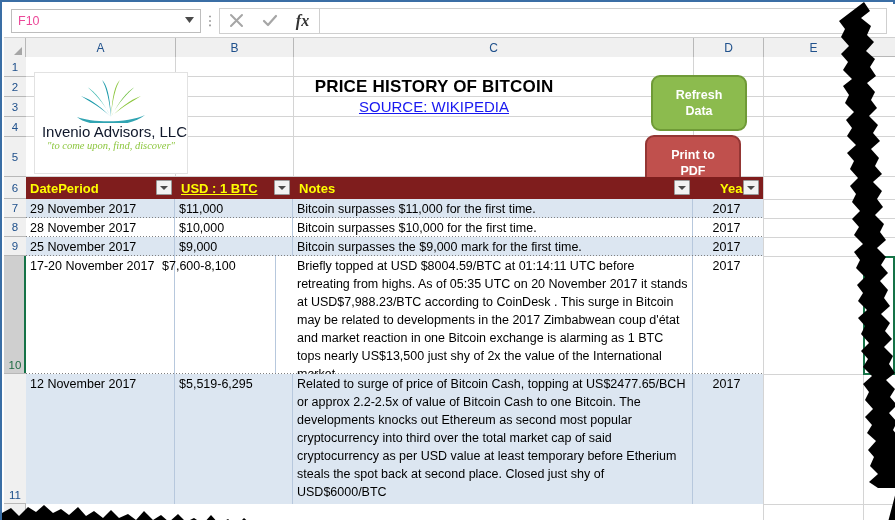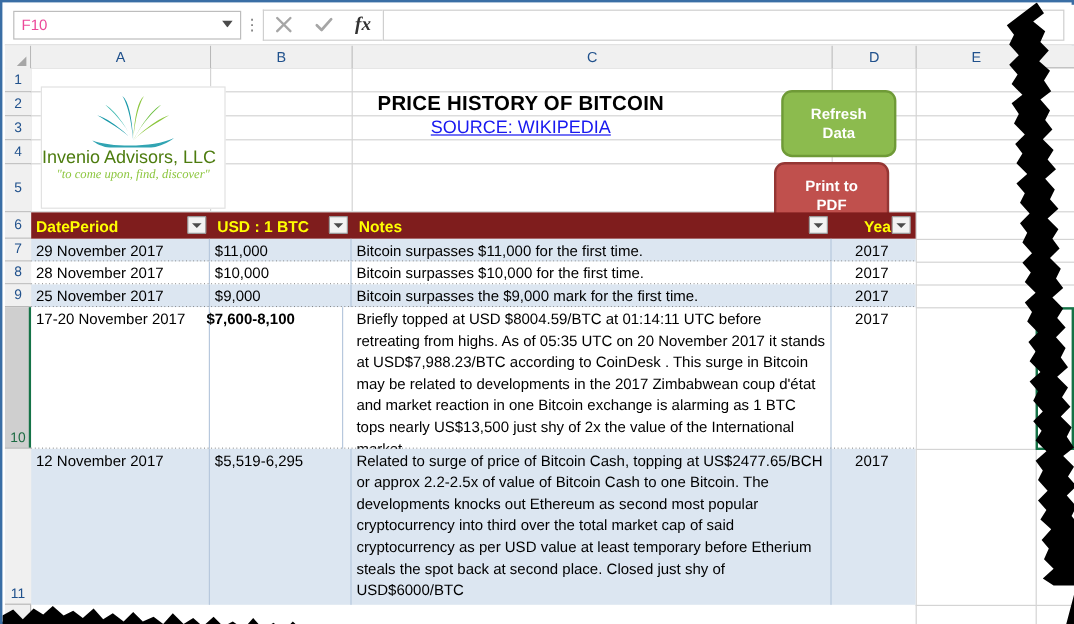--- a/index.html
+++ b/index.html
@@ -40,21 +40,21 @@
   .cell{position:absolute;box-sizing:border-box;font-size:12.5px;color:#000;}
   .gl-v{position:absolute;width:1px;background:#d4d4d4;}
   .gl-h{position:absolute;height:1px;background:#d4d4d4;}
 
   
   .title{font-weight:bold;font-size:17px;text-align:center;color:#000;letter-spacing:.2px;}
   .srclink{text-align:center;font-size:15px;color:#1818f0;text-decoration:underline;}
 
   
   .logo{position:absolute;background:#fff;border:1px solid #e2e2e2;box-shadow:0 0 0 0 #fff;overflow:hidden;}
-  .logo-name{font-family:"Liberation Sans",sans-serif;font-size:15px;color:#4d7c0f;text-align:left;white-space:nowrap;}
+  .logo-name{font-family:"Liberation Sans",sans-serif;font-size:15px;color:#0f172a;text-align:right;white-space:nowrap;}
   .logo-tag{font-family:"Liberation Serif",serif;font-style:italic;font-size:10.5px;color:#8cc63e;text-align:center;white-space:nowrap;}
 
   
   .btn{position:absolute;border-radius:9px;display:flex;flex-direction:column;align-items:center;justify-content:center;
        color:#fff;font-weight:bold;font-size:12.5px;line-height:16px;text-align:center;box-sizing:border-box;cursor:pointer;}
   .btn.green{background:#8cbb4e;border:2px solid #6f9a37;}
   .btn.red{background:#c0504d;border:2px solid #943634;}
 
   
   .thead{position:absolute;background:#7f1d1d;box-sizing:border-box;}
@@ -182,21 +182,21 @@
         <span>Refresh</span>
         <span>Data</span>
       </div>
       <div class="btn red" style="left:619px;top:78px;width:96px;height:56px;">
         <span>Print to</span>
         <span>PDF</span>
       </div>
 
       <div class="thead" style="left:0;top:120px;width:737px;height:22px;">
         <div class="th" style="left:0;width:149px;">DatePeriod</div>
-        <div class="th" style="left:151px;width:116px;">USD : 1 BTC</div>
+        <div class="th" style="left:151px;width:116px;text-decoration:underline;">USD : 1 BTC</div>
         <div class="th" style="left:269px;width:398px;">Notes</div>
         <div class="th" style="left:690px;width:47px;">Year</div>
         <div class="filter" style="left:130px;top:3px;">
             <i></i>
           </div>
         <div class="filter" style="left:248px;top:3px;">
             <i></i>
           </div>
         <div class="filter" style="left:648px;top:3px;">
             <i></i>
@@ -225,21 +225,21 @@
       <div class="trow band" style="top:180px;width:737px;height:19px;">
         <div class="td" style="left:0;width:149px;">25 November 2017</div>
         <div class="td" style="left:149px;width:118px;">$9,000</div>
         <div class="td notes" style="left:267px;width:400px;">Bitcoin surpasses the $9,000 mark for the first time.</div>
         <div class="td year" style="left:667px;width:70px;">2017</div>
         <div class="tdot" style="top:18px;"></div>
       </div>
 
       <div class="trow plain" style="top:199px;width:737px;height:118px;">
         <div class="td" style="left:0;width:149px;">17-20 November 2017</div>
-        <div class="td" style="left:142px;width:118px;font-weight:bold;">$7,600-8,100</div>
+        <div class="td" style="left:132px;width:118px;">$7,600-8,100</div>
         <div class="td notes" style="left:267px;width:400px;">Briefly topped at USD $8004.59/BTC at 01:14:11 UTC before retreating from highs. As of 05:35 UTC on 20 November 2017 it stands at USD$7,988.23/BTC according to CoinDesk . This surge in Bitcoin may be related to developments in the 2017 Zimbabwean coup d'état and market reaction in one Bitcoin exchange is alarming as 1 BTC tops nearly US$13,500 just shy of 2x the value of the International market</div>
         <div class="td year" style="left:667px;width:70px;">2017</div>
         <div class="tdot" style="top:117px;"></div>
       </div>
 
       <div class="trow band" style="top:317px;width:737px;height:130px;">
         <div class="td" style="left:0;width:149px;">12 November 2017</div>
         <div class="td" style="left:149px;width:118px;">$5,519-6,295</div>
         <div class="td notes" style="left:267px;width:400px;">Related to surge of price of Bitcoin Cash, topping at US$2477.65/BCH or approx 2.2-2.5x of value of Bitcoin Cash to one Bitcoin. The developments knocks out Ethereum as second most popular cryptocurrency into third over the total market cap of said cryptocurrency as per USD value at least temporary before Etherium steals the spot back at second place. Closed just shy of USD$6000/BTC</div>
         <div class="td year" style="left:667px;width:70px;">2017</div>

